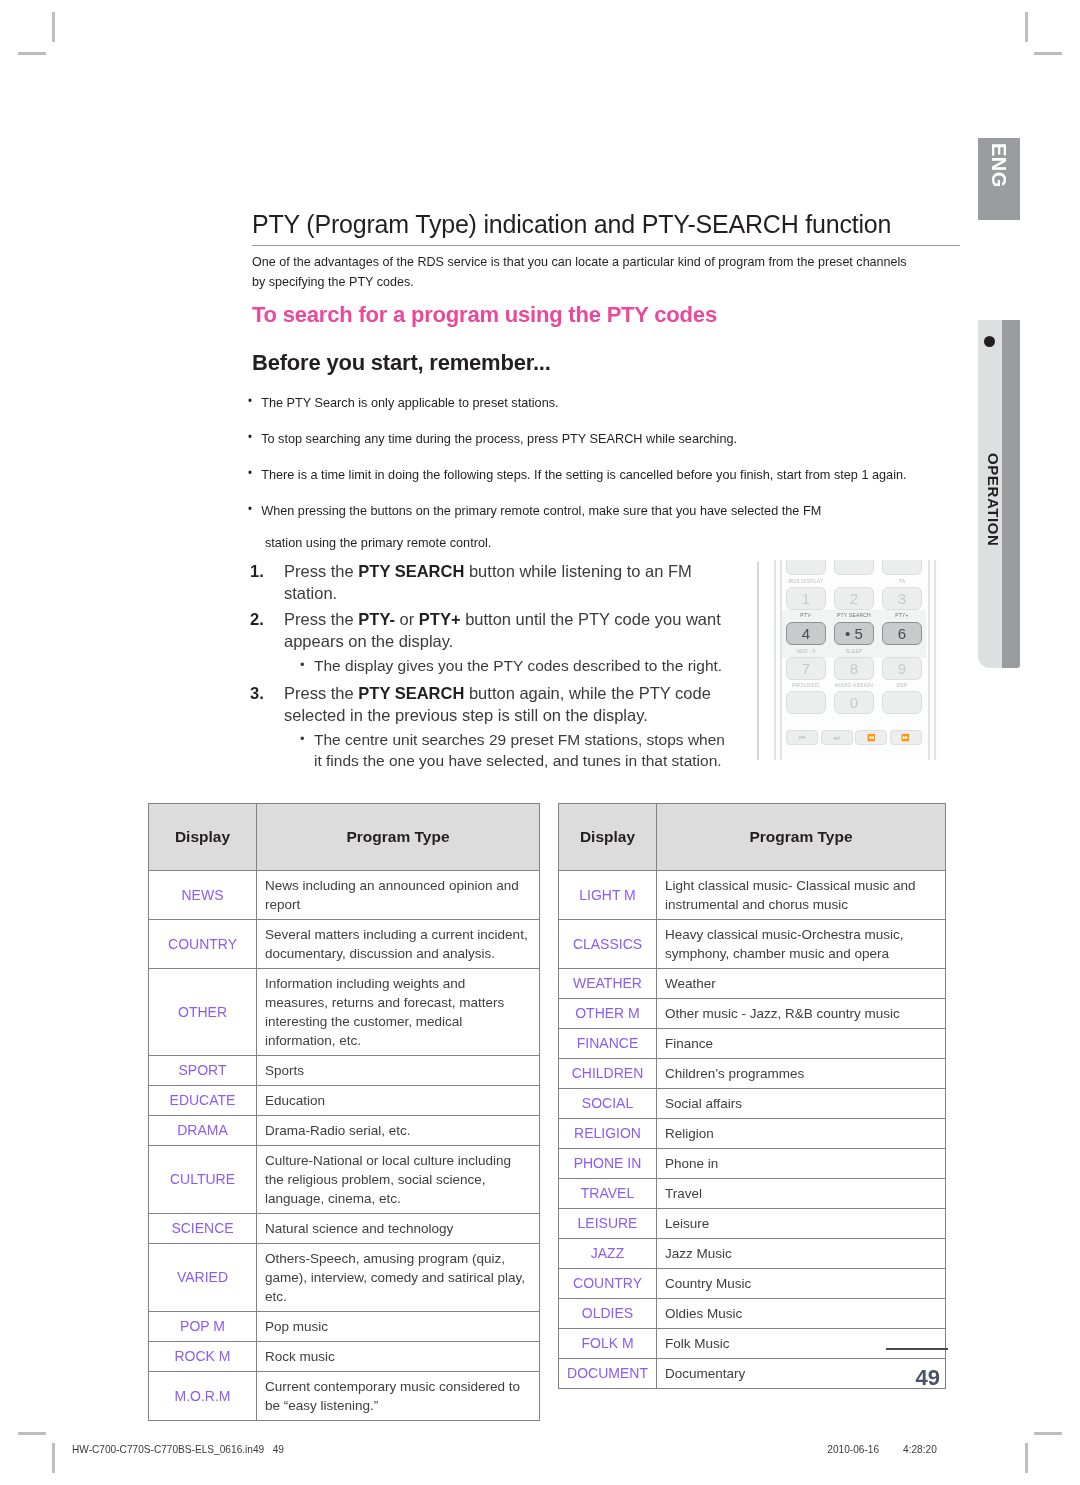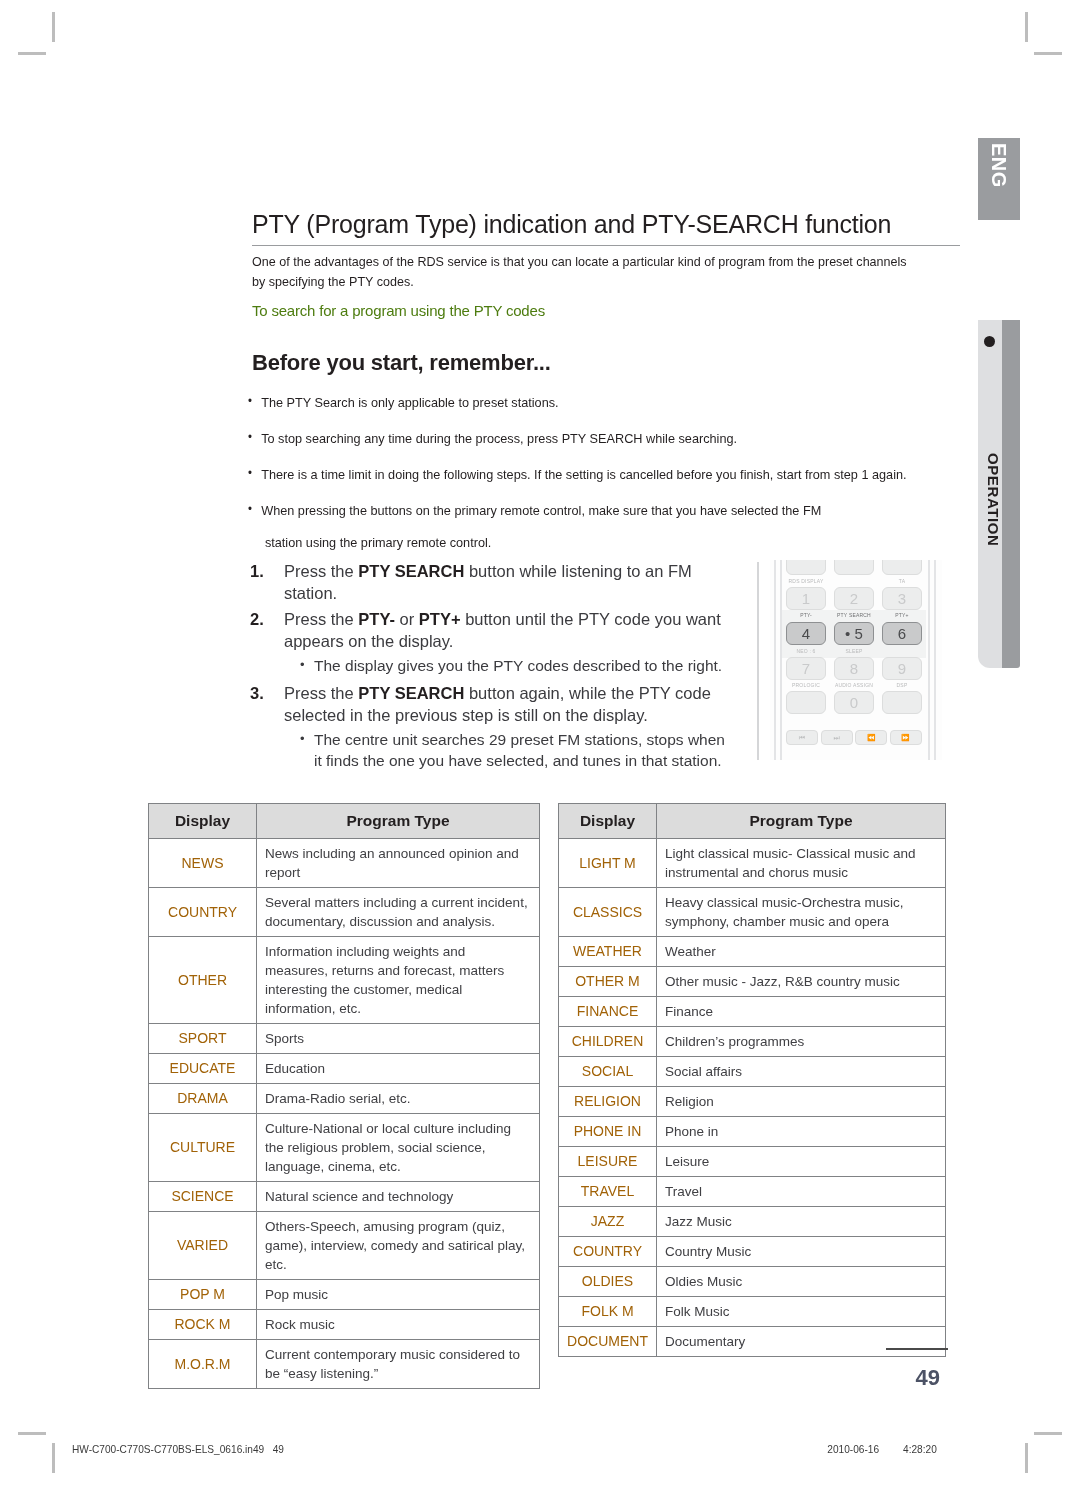--- a/index.html
+++ b/index.html
@@ -69,21 +69,21 @@
     color:#231f20;
     border-bottom:1.5px solid #9a9c9f;
   }
   p.intro{
     position:absolute;left:252px;top:252px;width:712px;
     margin:0;font-size:13.5px;line-height:20px;color:#231f20;
     transform:scaleX(.93);transform-origin:left top;
   }
   h2.h-a{
     position:absolute;left:252px;top:302px;margin:0;
-    font-size:15px;font-weight:normal;color:#4d7c0f;letter-spacing:-.2px;
+    font-size:22px;font-weight:bold;color:#ec4899;letter-spacing:-.2px;
   }
   h2.h-b{
     position:absolute;left:252px;top:350px;margin:0;
     font-size:22px;font-weight:bold;color:#231f20;letter-spacing:-.2px;
   }
 
   ul.notes{
     position:absolute;left:248px;top:393px;width:716px;
     margin:0;padding:0;list-style:none;
   }
@@ -154,29 +154,29 @@
 
   
   .tbl{
     position:absolute;border-collapse:collapse;table-layout:fixed;
   }
   .tbl.left{left:148px;top:803px;width:392px;}
   .tbl.right{left:558px;top:803px;width:388px;}
   .tbl th{
     background:#dcdcdc;border:1px solid #808285;
     font-size:15.5px;font-weight:bold;color:#231f20;
-    padding:8px 4px;text-align:center;
+    padding:24px 4px;text-align:center;
   }
   .tbl td{
     border:1px solid #808285;
     font-size:13.5px;line-height:19px;color:#404044;
     padding:5px 8px;vertical-align:middle;
   }
   .tbl td.code{
-    text-align:center;font-size:14px;color:#a16207;padding:5px 4px;white-space:nowrap;
+    text-align:center;font-size:14px;color:#8b5cf6;padding:5px 4px;white-space:nowrap;
   }
   .tbl.left col.c1{width:108px;}
   .tbl.right col.c1{width:98px;}
 
   
   .pagenum{
     position:absolute;right:140px;top:1365px;
     font-size:22px;font-weight:bold;color:#4c5265;
   }
   .pagenum-rule{
@@ -434,26 +434,26 @@
         </tr>
       <tr>
           <td class="code">RELIGION</td>
           <td>Religion</td>
         </tr>
       <tr>
           <td class="code">PHONE IN</td>
           <td>Phone in</td>
         </tr>
       <tr>
+          <td class="code">TRAVEL</td>
+          <td>Travel</td>
+        </tr>
+      <tr>
           <td class="code">LEISURE</td>
           <td>Leisure</td>
-        </tr>
-      <tr>
-          <td class="code">TRAVEL</td>
-          <td>Travel</td>
         </tr>
       <tr>
           <td class="code">JAZZ</td>
           <td>Jazz Music</td>
         </tr>
       <tr>
           <td class="code">COUNTRY</td>
           <td>Country Music</td>
         </tr>
       <tr>

